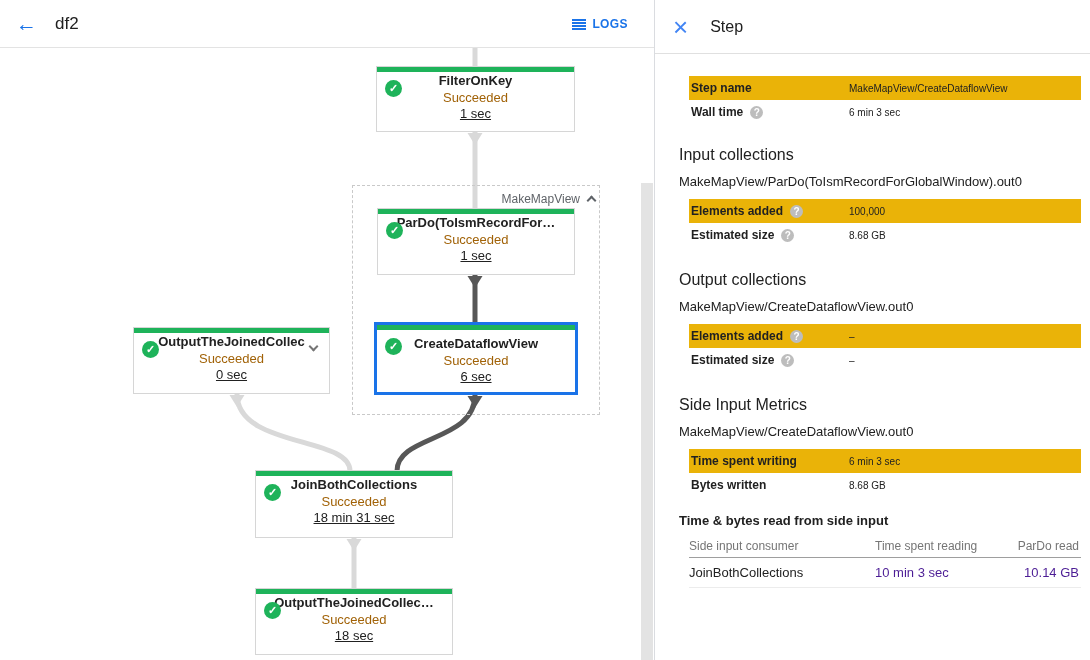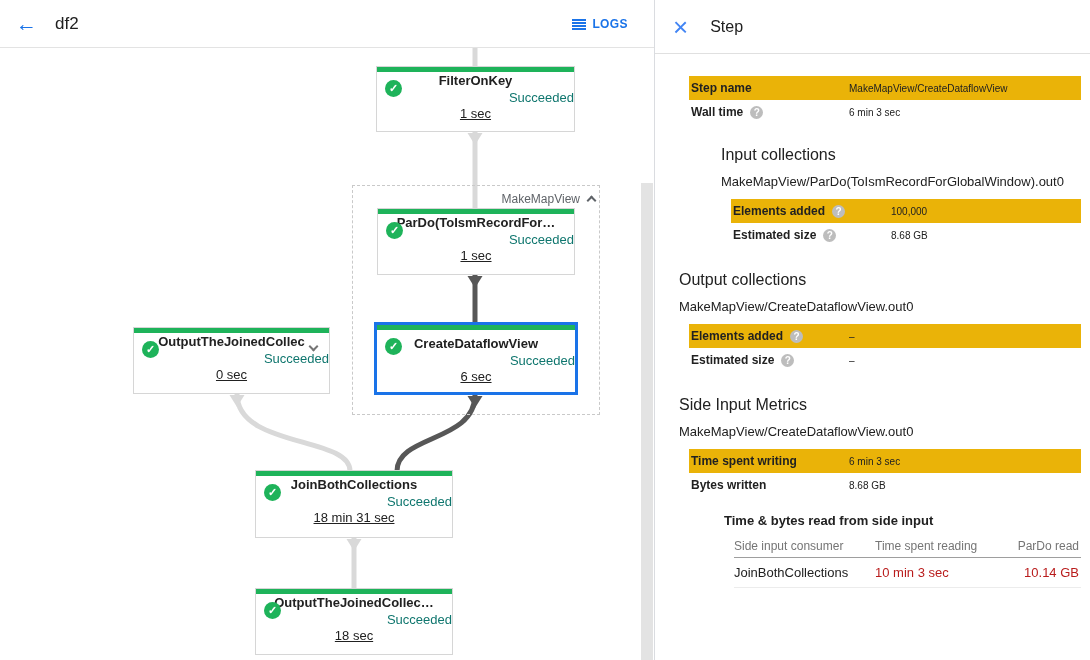--- a/index.html
+++ b/index.html
@@ -24,21 +24,21 @@
 
   
   .graph { position:absolute; left:0; top:48px; width:654px; height:612px; }
   .edges { position:absolute; left:0; top:0; }
 
   .node { position:absolute; background:#fff; border:1px solid #d6d6d6; text-align:center; cursor:pointer; }
   .node .bar { position:absolute; left:0; top:0; right:0; height:5px; background:#1eb35a; }
   .node .check { position:absolute; left:8px; top:13px; width:17px; height:17px; border-radius:50%;
     background:#1eb35a; color:#fff; font-size:11px; line-height:17px; font-weight:bold; text-align:center; }
   .node-title { font-size:13px; font-weight:bold; color:#212121; margin-top:6px; }
-  .node-status { font-size:13px; color:#0f766e; margin-top:2px;text-align:right; }
+  .node-status { font-size:13px; color:#a16207; margin-top:2px; }
   .node-time { font-size:13px; color:#212121; margin-top:1px;text-decoration:underline; }
   .node.selected { border:3px solid #1a73e8; }
   .node.selected .node-title { margin-top:11px; }
   .node .chev-down { position:absolute; right:12px; top:15px; width:7px; height:7px;
     border-right:2px solid #757575; border-bottom:2px solid #757575; transform:rotate(45deg); cursor:pointer; }
 
   .group { position:absolute; border:1px dashed #c9c9c9; }
   .group-label { position:absolute; top:6px; right:4px; display:flex; align-items:center;
     font-size:12px; color:#5f6368; cursor:pointer; }
   .chev-up { width:7px; height:7px; margin-left:8px; margin-top:3px;
@@ -46,40 +46,40 @@
 
   .scroll-thumb { position:absolute; left:641px; top:183px; width:12px; height:477px; background:#e3e3e3; }
 
   
   .panel { position:absolute; left:655px; top:0; width:435px; height:660px; background:#fff; }
   .panel-header { height:54px; border-bottom:1px solid #e0e0e0; display:flex; align-items:center; }
   .close { color:#4285f4; font-size:26px; line-height:1; margin-left:18px; cursor:pointer; }
   .panel-title { font-size:16px; color:#212121; margin-left:22px; }
   .panel-body { padding:0 9px 0 24px; }
 
-  .sec1 { margin-top:22px; } .sec2 { margin-top:22px;margin-left:42px; }
-  .sec3 { margin-top:24px; } .sec4 { margin-top:24px; } .sec5 { margin-top:16px;margin-left:45px; }
+  .sec1 { margin-top:22px; } .sec2 { margin-top:22px; }
+  .sec3 { margin-top:24px; } .sec4 { margin-top:24px; } .sec5 { margin-top:16px; }
   .section-title { font-size:16px; font-weight:400; color:#212121; }
   .subtitle { font-size:13px; color:#212121; margin-top:10px; }
 
   .kv-rows { margin-left:10px; margin-top:10px; }
   .kv-row { display:flex; align-items:center; height:24px; padding-left:2px; }
   .kv-row.alt { background:#eab308; }
   .kv-label { width:158px; display:flex; align-items:center; font-size:12px; font-weight:bold; color:#212121; }
   .help { width:13px; height:13px; border-radius:50%; background:#bdbdbd; color:#fff;
     font-size:10px; line-height:13px; text-align:center; margin-left:7px; font-weight:bold; cursor:pointer; }
   .kv-value { font-size:10px; color:#212121; }
 
   .table-heading { font-size:13px; font-weight:bold; color:#212121; }
   .si-table { margin-left:10px; margin-top:6px; }
   .t-head { display:flex; align-items:center; height:24px; border-bottom:1px solid #9e9e9e;
     color:#757575; font-size:12px; }
   .t-row { display:flex; align-items:center; height:30px; border-bottom:1px solid #ececec; font-size:13px; }
   .c1 { flex:1; } .c2 { width:118px; } .c3 { width:88px; text-align:right; padding-right:2px; }
-  .t-row .c1 { color:#212121; } .t-row .c2, .t-row .c3 { color:#b91c1c; }
+  .t-row .c1 { color:#212121; } .t-row .c2, .t-row .c3 { color:#4c1d95; }
 </style>
 </head>
 <body>
 
 <div class="app">
 
   <div class="topbar">
     <span class="back">←</span>
     <span class="job-title">df2</span>
     <span class="logs-btn">

